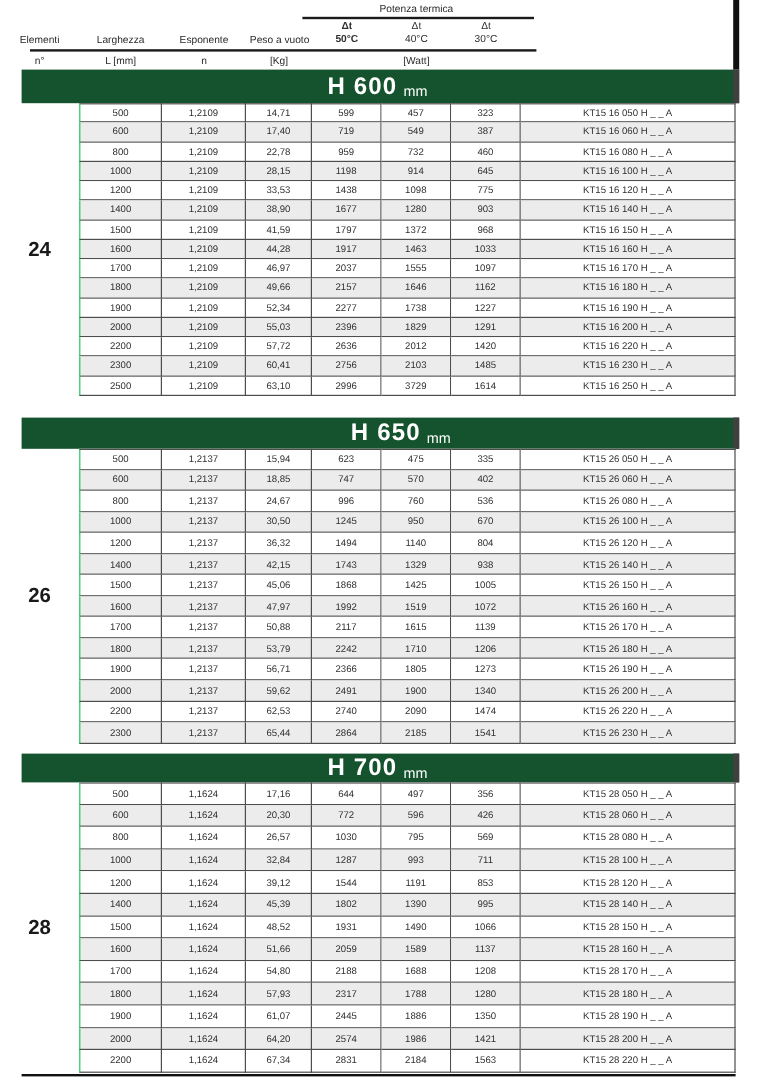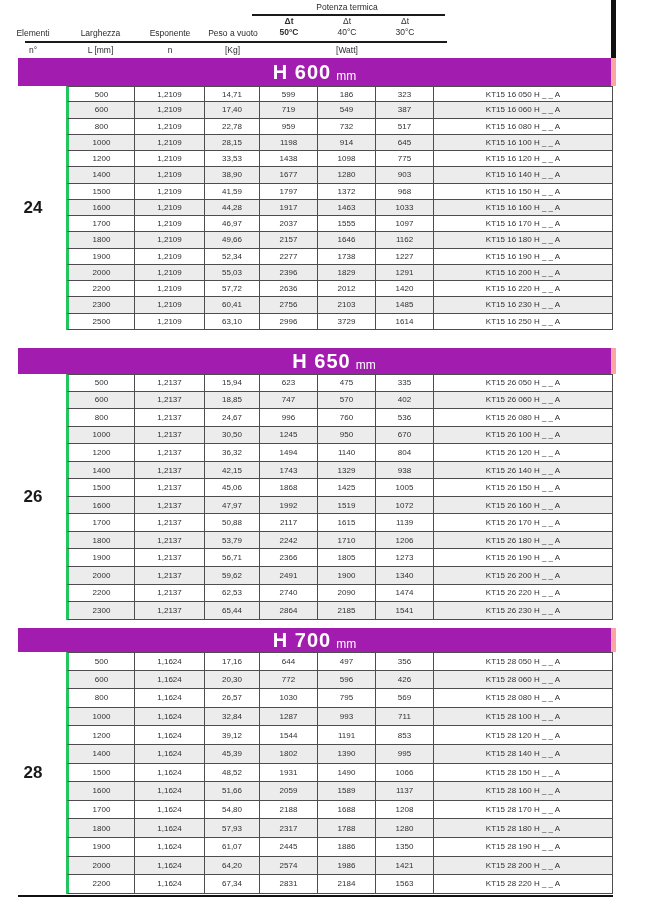--- a/index.html
+++ b/index.html
@@ -28,22 +28,22 @@
   .codice-lbl { position: absolute; top: 22px; left: 434px; width: 179px; text-align: center; font-size: 8.5px; margin-top: 44px; }
 
   
   .topline { position: absolute; top: 0; left: 611px; width: 5px; height: 58px; background: #111; }
 
   
   .banner {
     position: absolute;
     left: 18px;
     width: 598px;
-    background: #a21caf;
-    border-right: 5px solid #fca5a5;
+    background: #14532d;
+    border-right: 5px solid #404040;
     color: #fff;
     display: flex;
     align-items: center;
     justify-content: center;
   }
   .banner .bt  { font-size: 20px; font-weight: bold; letter-spacing: 1px; line-height: 1; }
   .banner .bu  { font-size: 12px; font-weight: normal; margin-left: 5px; line-height: 1; padding-top: 7px; }
 
   
   .section { position: absolute; left: 0; width: 647px; }
@@ -60,21 +60,21 @@
   .cell {
     height: var(--rh);
     display: flex; align-items: center; justify-content: center;
     font-size: 8px; color: #303030;
     border-right: 1px solid #4d4d4d;
     border-bottom: 1px solid #4d4d4d;
     background: #fff;
     white-space: nowrap;
   }
   .cell.c0 { border: none; background: transparent; }
-  .cell.c1 { border-left: 3px solid #22c55e; }
+  .cell.c1 { border-left: 1px solid #22c55e; }
   .row:first-child .cell:not(.c0) { border-top: 1px solid #4d4d4d; }
   .row:nth-child(even) .cell:not(.c0) { background: #ececec; }
 
   .bottom-rule { position: absolute; top: 895px; left: 18px; width: 595px; height: 2px; background: #111; }
 </style>
 </head>
 <body>
 
 <div class="page">
 
@@ -119,42 +119,42 @@
       </div>
       <div class="section" style="top: 86px; height: 243.75px; --rh: 16.25px;">
         <div class="big-num">24</div>
         <div class="rows">
           <div class="row">
             <div class="cell c0"></div>
             <div class="cell c1">500</div>
             <div class="cell c2">1,2109</div>
             <div class="cell c3">14,71</div>
             <div class="cell c4">599</div>
-            <div class="cell c5">186</div>
+            <div class="cell c5">457</div>
             <div class="cell c6">323</div>
             <div class="cell c7">KT15 16 050 H _ _  A</div>
           </div>
           <div class="row">
             <div class="cell c0"></div>
             <div class="cell c1">600</div>
             <div class="cell c2">1,2109</div>
             <div class="cell c3">17,40</div>
             <div class="cell c4">719</div>
             <div class="cell c5">549</div>
             <div class="cell c6">387</div>
             <div class="cell c7">KT15 16 060 H _ _  A</div>
           </div>
           <div class="row">
             <div class="cell c0"></div>
             <div class="cell c1">800</div>
             <div class="cell c2">1,2109</div>
             <div class="cell c3">22,78</div>
             <div class="cell c4">959</div>
             <div class="cell c5">732</div>
-            <div class="cell c6">517</div>
+            <div class="cell c6">460</div>
             <div class="cell c7">KT15 16 080 H _ _  A</div>
           </div>
           <div class="row">
             <div class="cell c0"></div>
             <div class="cell c1">1000</div>
             <div class="cell c2">1,2109</div>
             <div class="cell c3">28,15</div>
             <div class="cell c4">1198</div>
             <div class="cell c5">914</div>
             <div class="cell c6">645</div>

